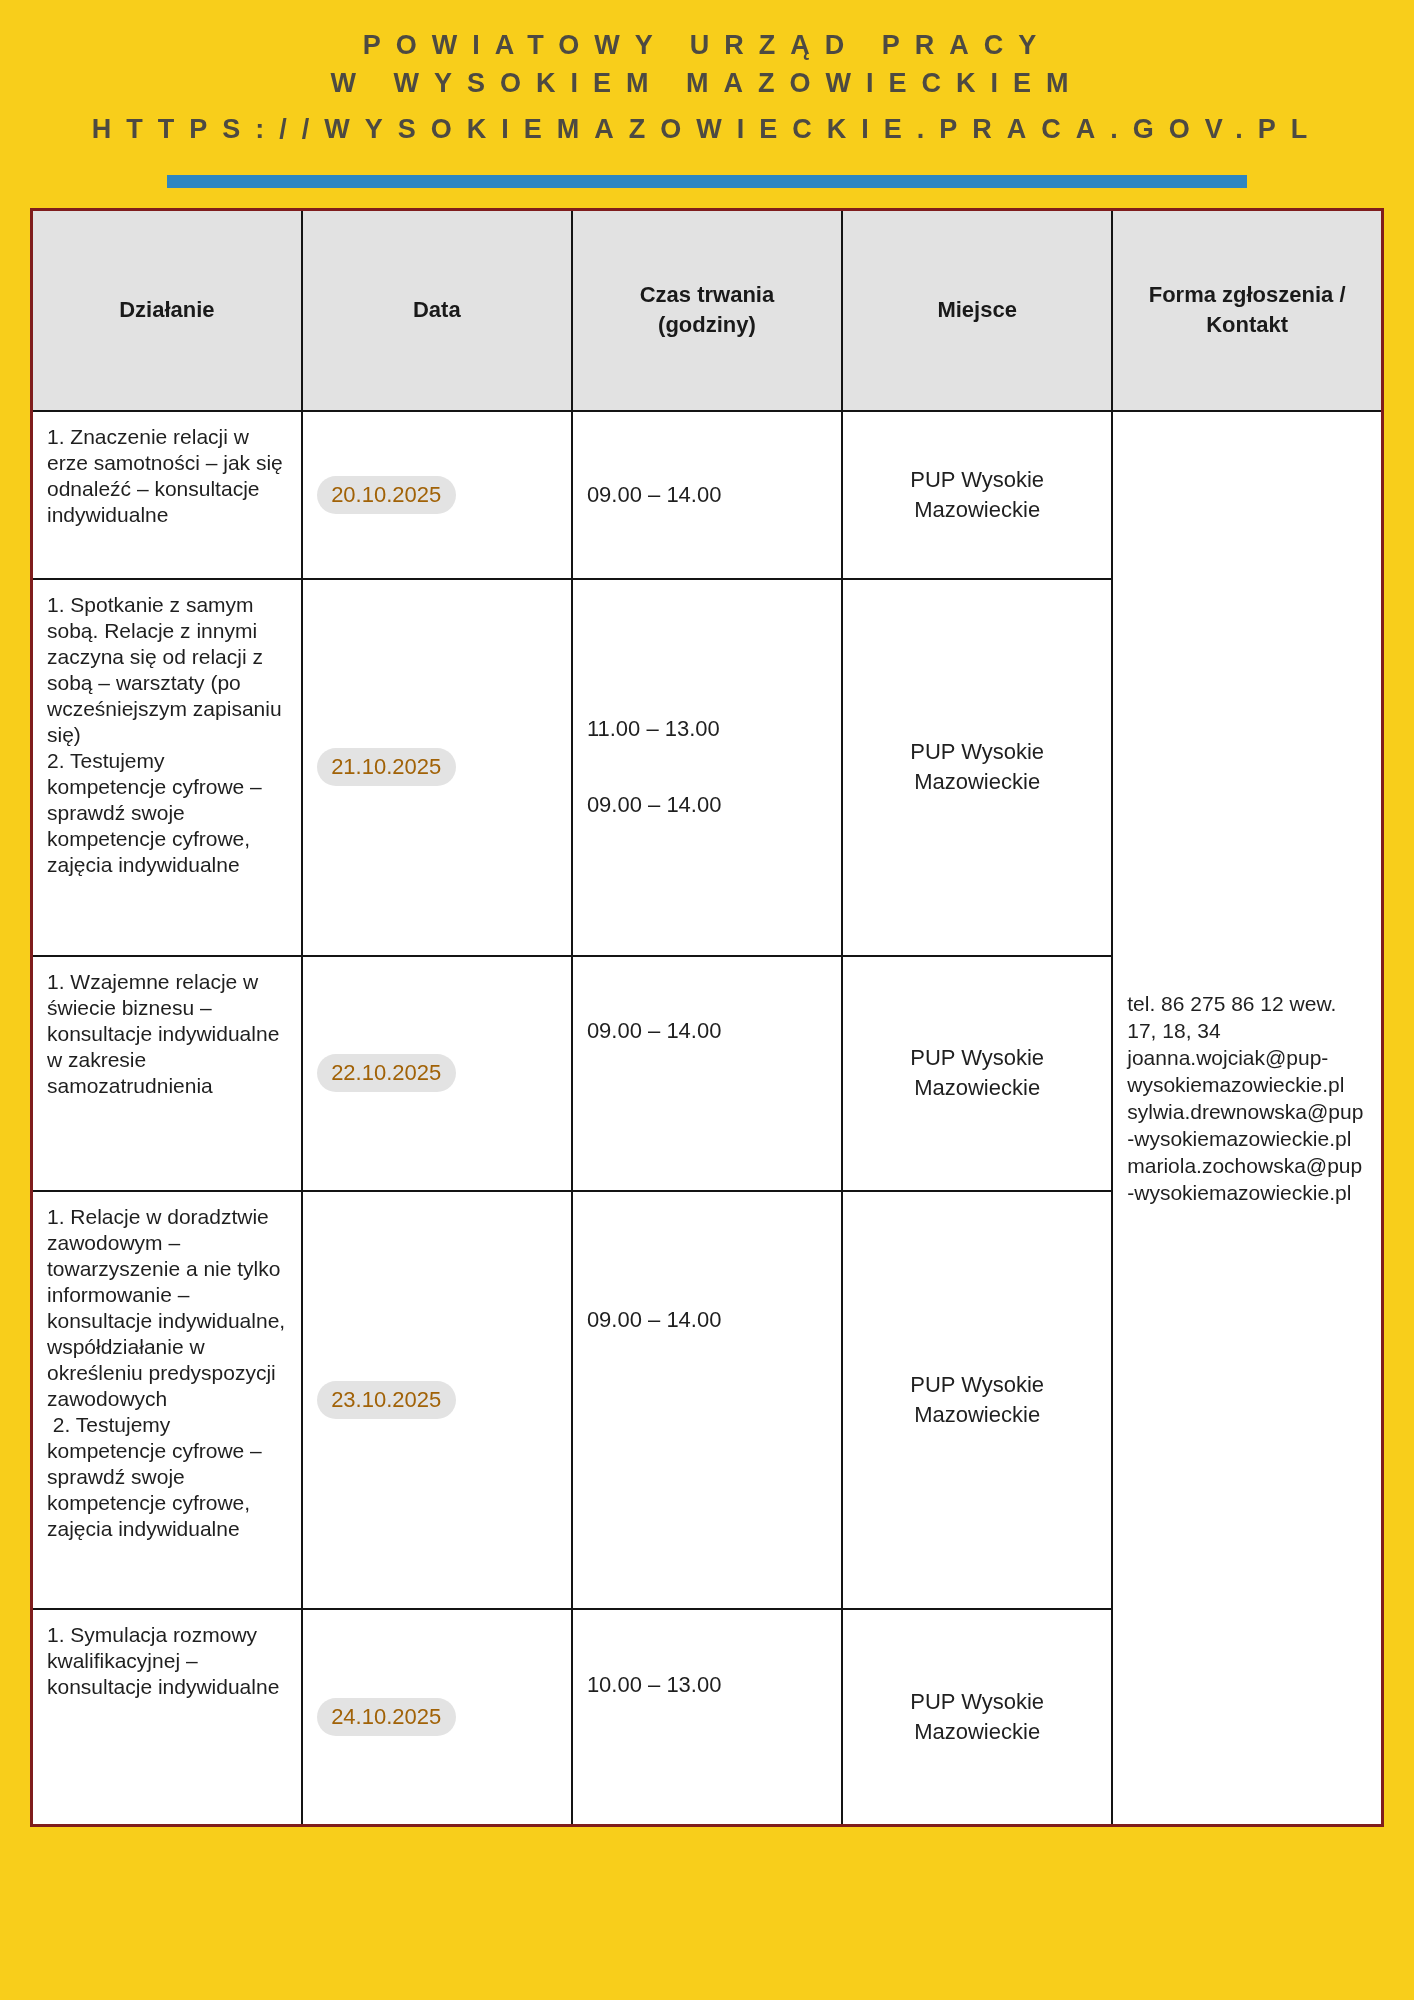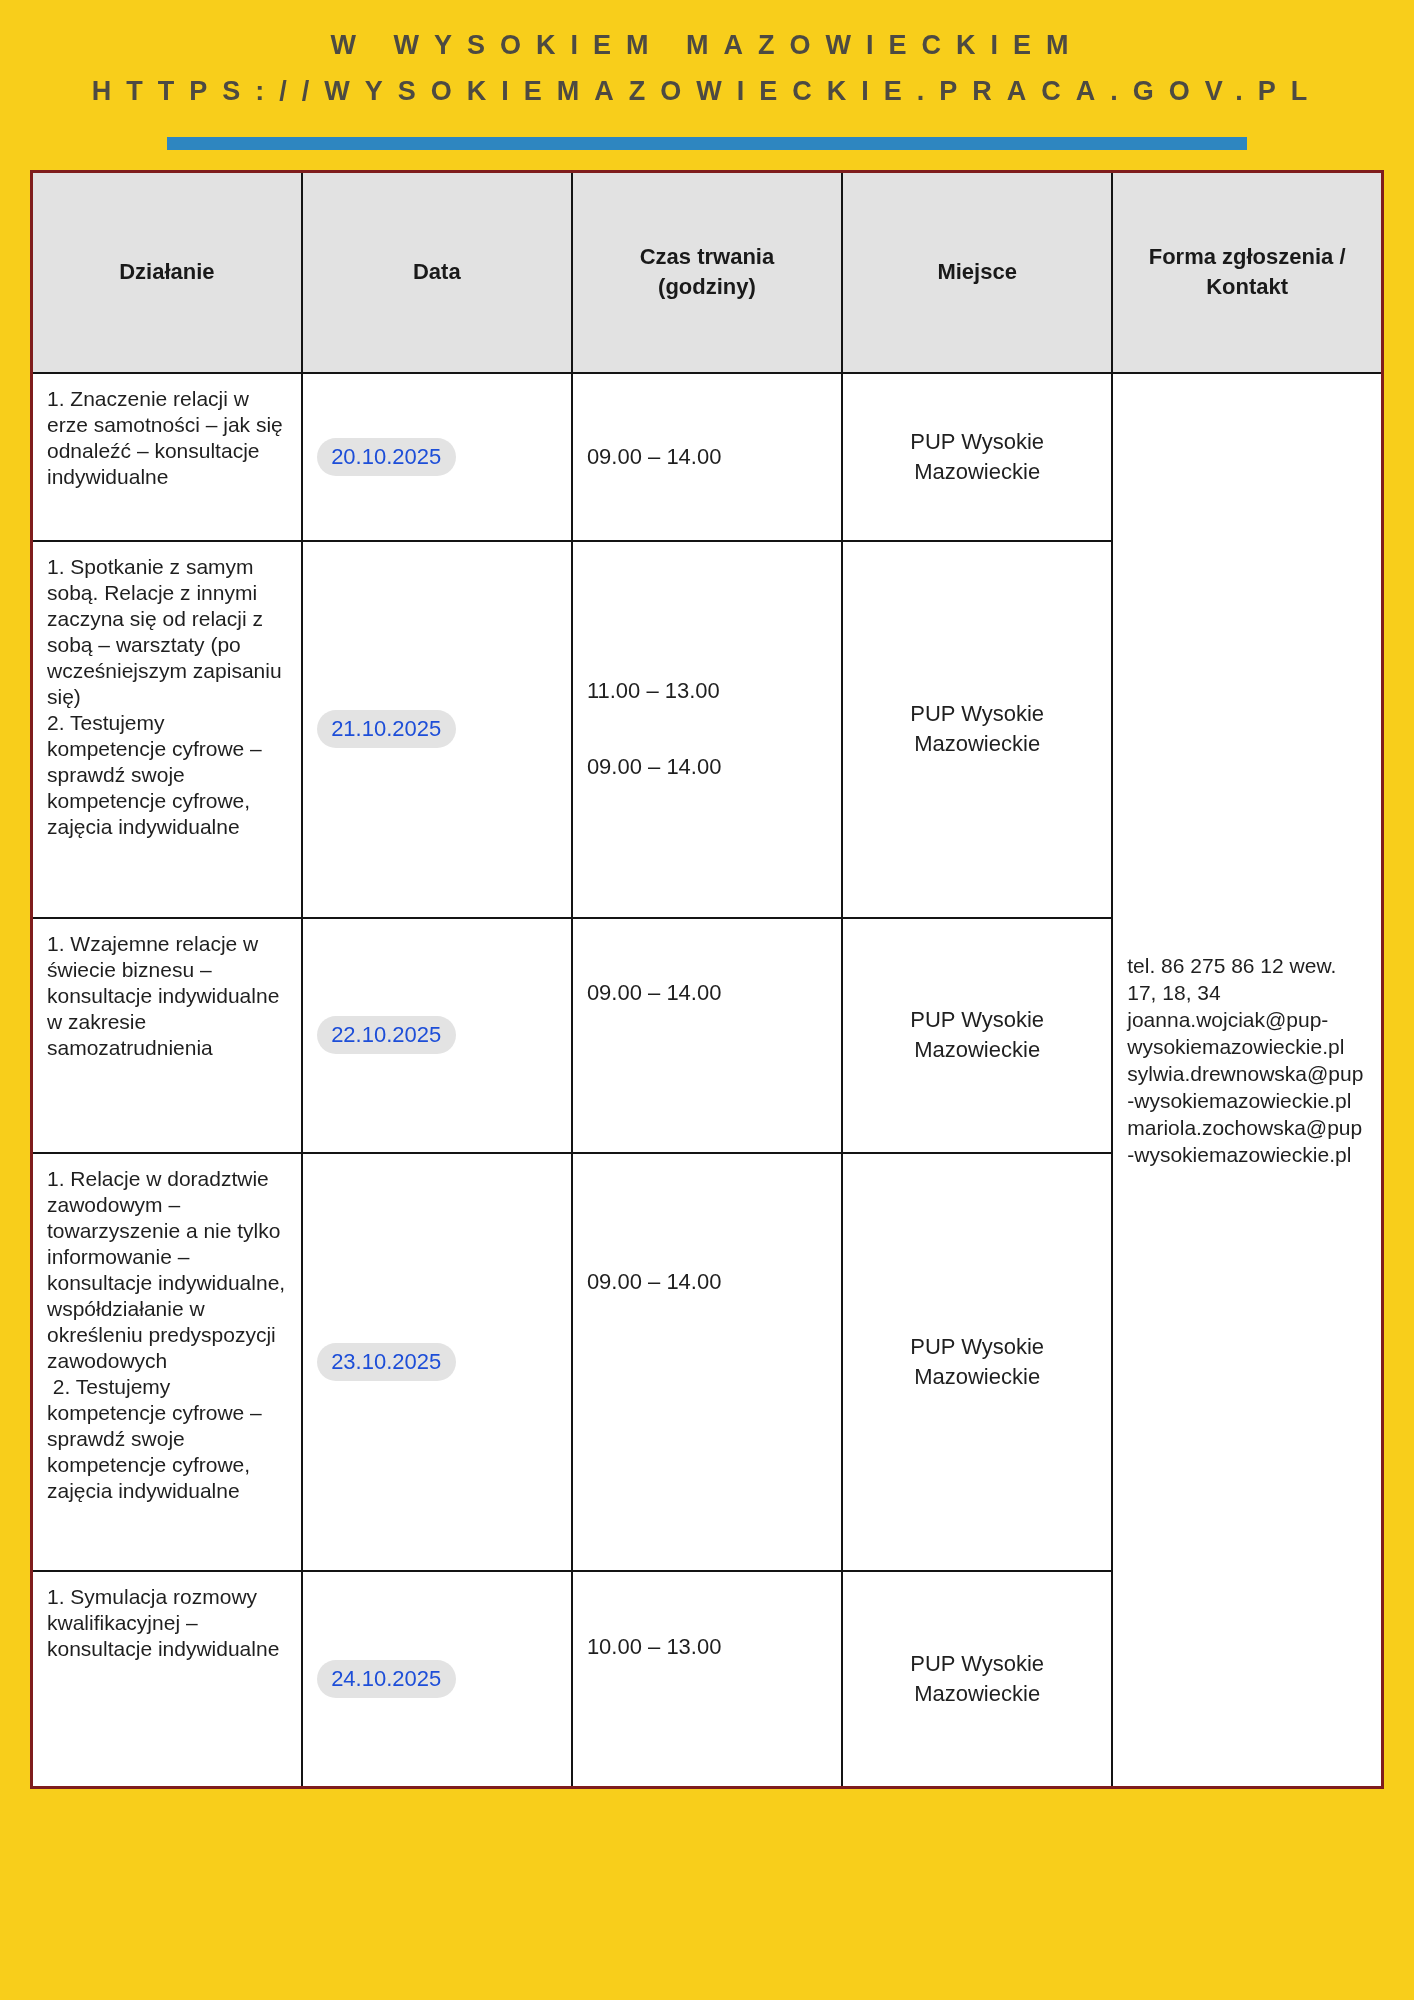--- a/index.html
+++ b/index.html
@@ -63,21 +63,21 @@
   }
   td.data-cell{
     vertical-align:middle;
     padding-left:14px;
   }
   .pill{
     display:inline-flex;align-items:center;justify-content:center;
     min-width:139px;height:38px;
     padding:16px 12px;box-sizing:border-box;
     background:#E3E3E3;border-radius:20px;
-    font-size:22px;color:#1d4ed8;
+    font-size:22px;color:#a16207;
   }
   td.czas{
     vertical-align:middle;
     font-size:22px;
     padding-left:14px;
   }
   td.czas .czas-wrap{display:flex;flex-direction:column;}
   tr.r2 td.czas .czas-wrap{row-gap:50px;}
   tr.r3 td.czas .czas-wrap{transform:translateY(-42px);}
   tr.r4 td.czas .czas-wrap{transform:translateY(-80px);}
@@ -97,20 +97,21 @@
     overflow-wrap:anywhere;
     word-break:break-word;
   }
 </style>
 </head>
 <body>
 
 <div class="page">
 
   <div class="masthead">
+    <div class="masthead-line">POWIATOWY URZĄD PRACY</div>
     <div class="masthead-line">W WYSOKIEM MAZOWIECKIEM</div>
     <div class="masthead-line url">HTTPS://WYSOKIEMAZOWIECKIE.PRACA.GOV.PL</div>
   </div>
 
   <div class="divider"></div>
 
   <table class="schedule">
     <colgroup>
       <col>
         <col>

